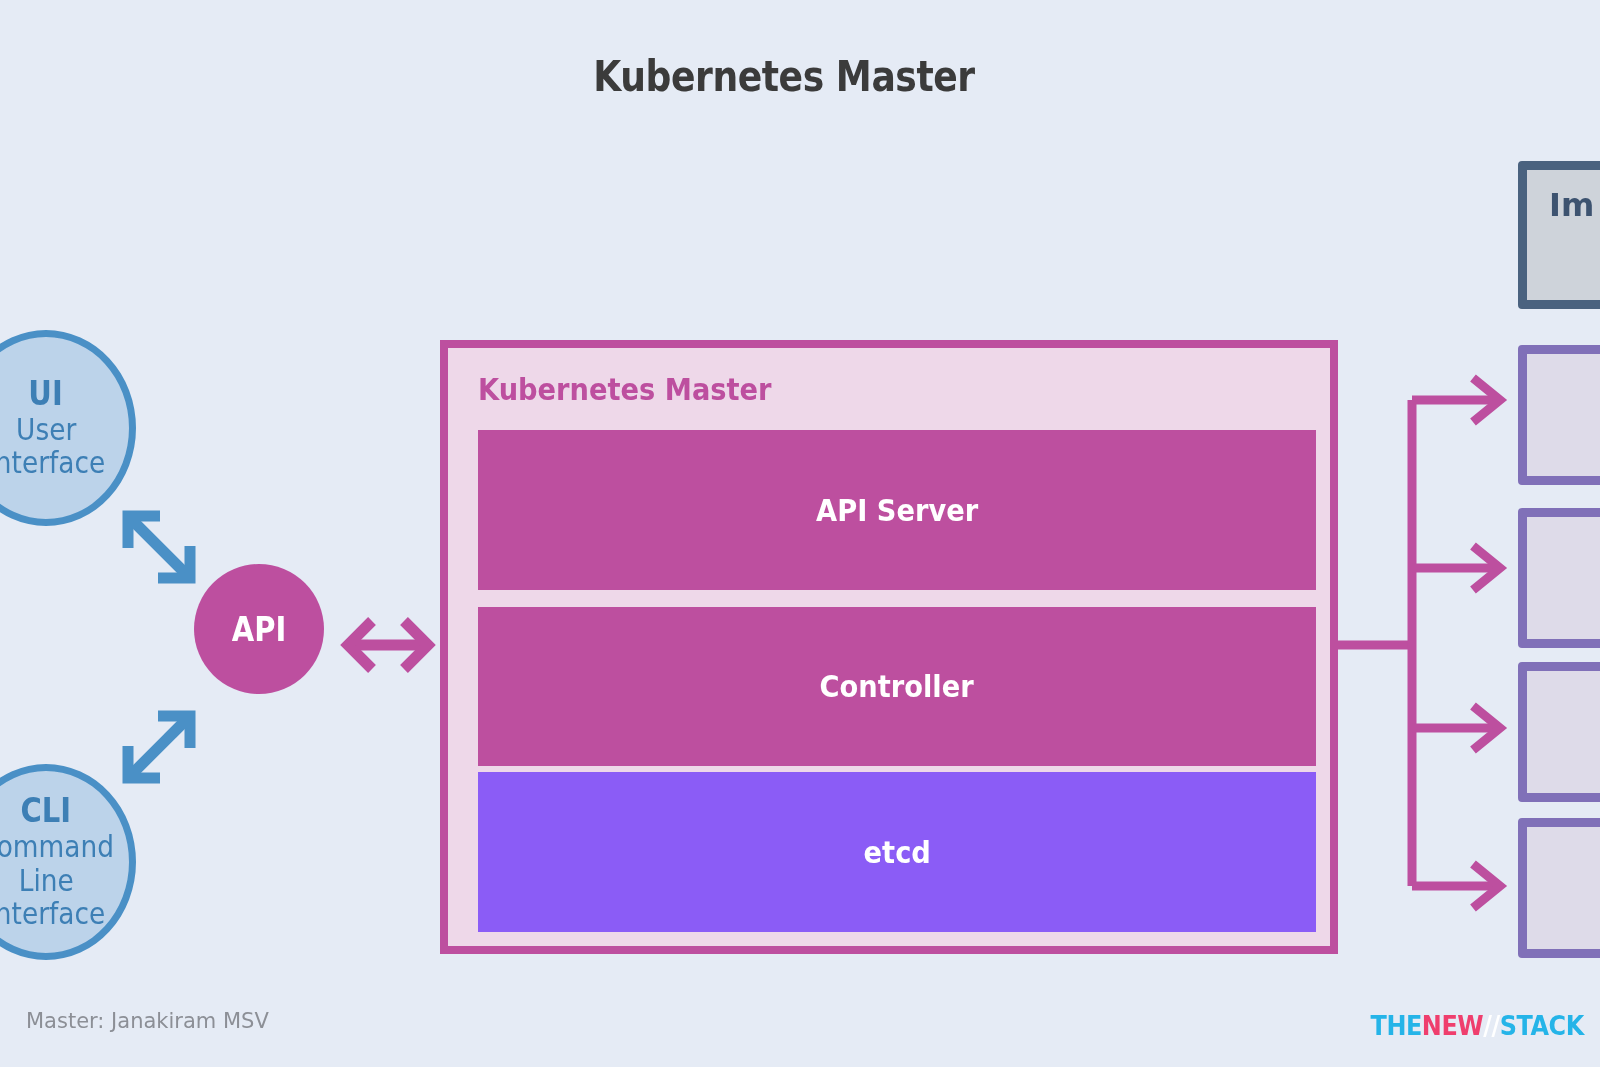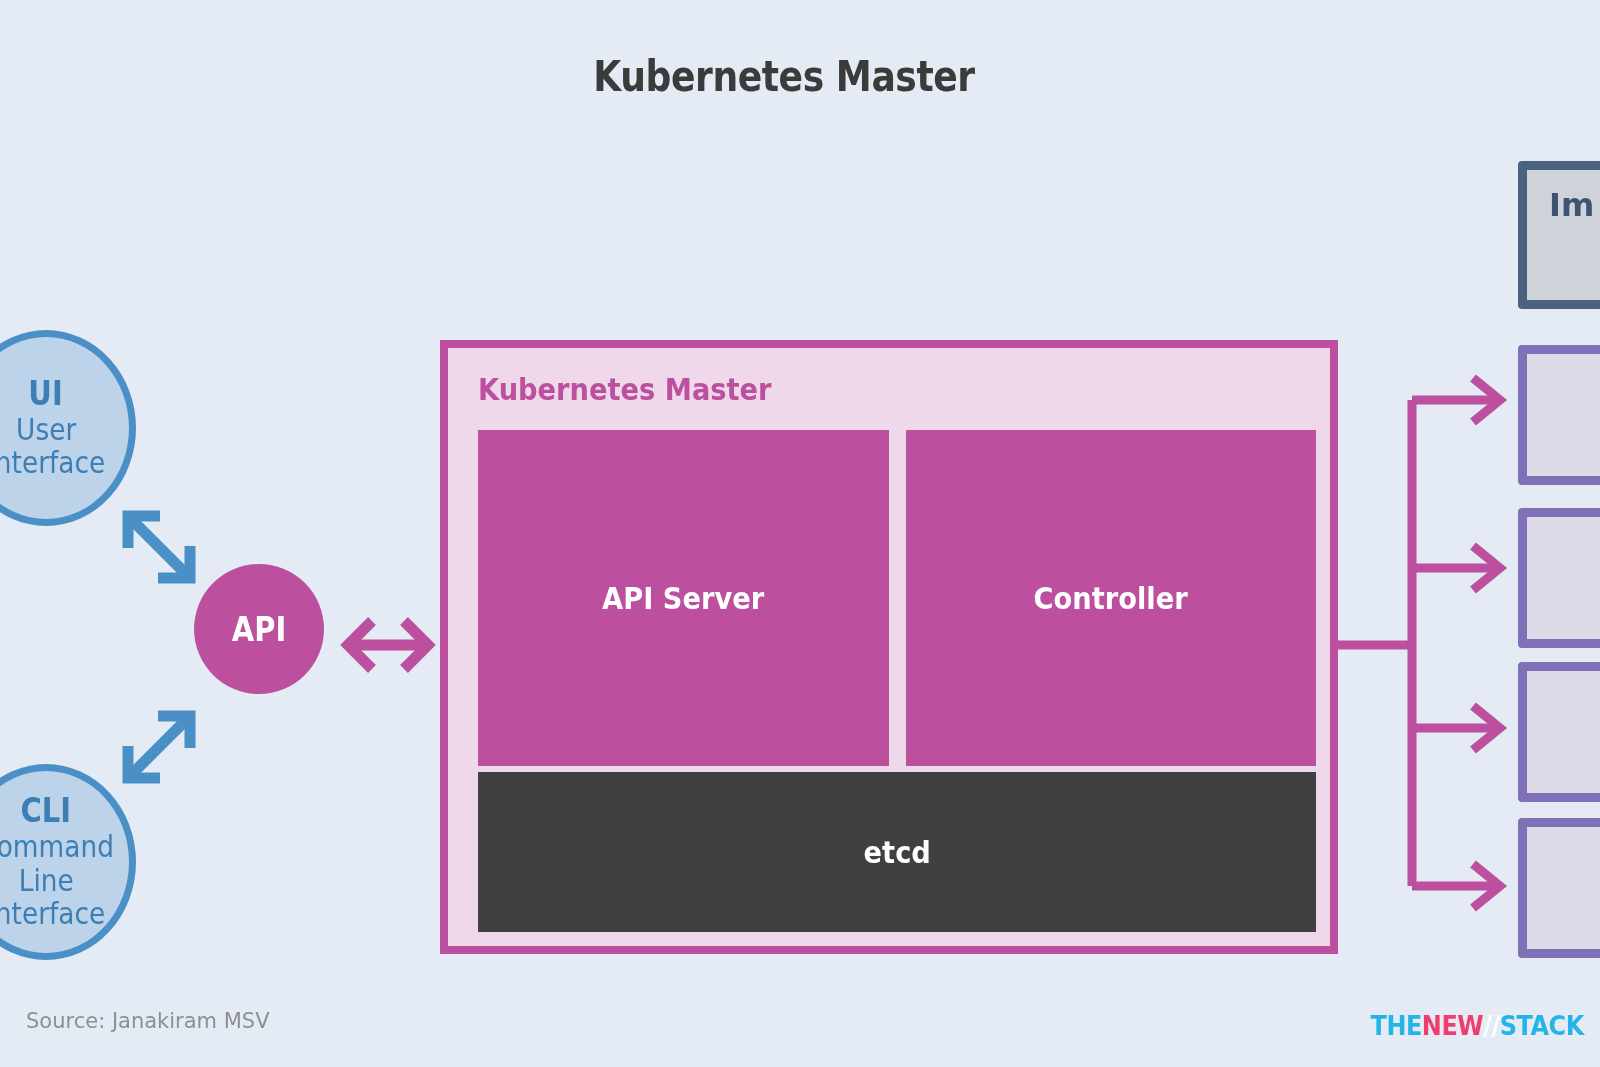--- a/index.html
+++ b/index.html
@@ -116,20 +116,21 @@
     transform-origin: 0 50%;
   }
   .component-row {
     position: absolute;
     left: 30px;
     top: 82px;
     width: 838px;
     height: 336px;
     display: flex;
     gap: 17px;
+    flex-direction: column;
   }
   .component-box {
     flex: 1;
     background: #bd4f9f;
     display: flex;
     align-items: center;
     justify-content: center;
   }
   .component-box .component-label,
   #etcd-box .component-label {
@@ -138,21 +139,21 @@
     font-weight: bold;
     font-size: 31px;
     transform: scaleX(0.88);
   }
   #etcd-box {
     position: absolute;
     left: 30px;
     top: 424px;
     width: 838px;
     height: 160px;
-    background: #404040;
+    background: #8b5cf6;
     display: flex;
     align-items: center;
     justify-content: center;
   }
 
   
   .registry-box {
     position: absolute;
     box-sizing: border-box;
     background: #ced3da;
@@ -283,17 +284,17 @@
     </div>
   </div>
 
   <div class="registry-box" style="left:1518px; top:161px; width:180px; height:148px;">Im</div>
 
   <div class="node-box" style="left:1518px; top:345px; width:180px; height:140px;"></div>
   <div class="node-box" style="left:1518px; top:508px; width:180px; height:140px;"></div>
   <div class="node-box" style="left:1518px; top:662px; width:180px; height:140px;"></div>
   <div class="node-box" style="left:1518px; top:818px; width:180px; height:140px;"></div>
 
-  <div id="source-note">Source: Janakiram MSV</div>
+  <div id="source-note">Master: Janakiram MSV</div>
 
   <div id="logo"><span class="logo-the">THE</span><span class="logo-new">NEW</span><span class="logo-slash">//</span><span class="logo-stack">STACK</span></div>
 
 </div>
 
 </body></html>

